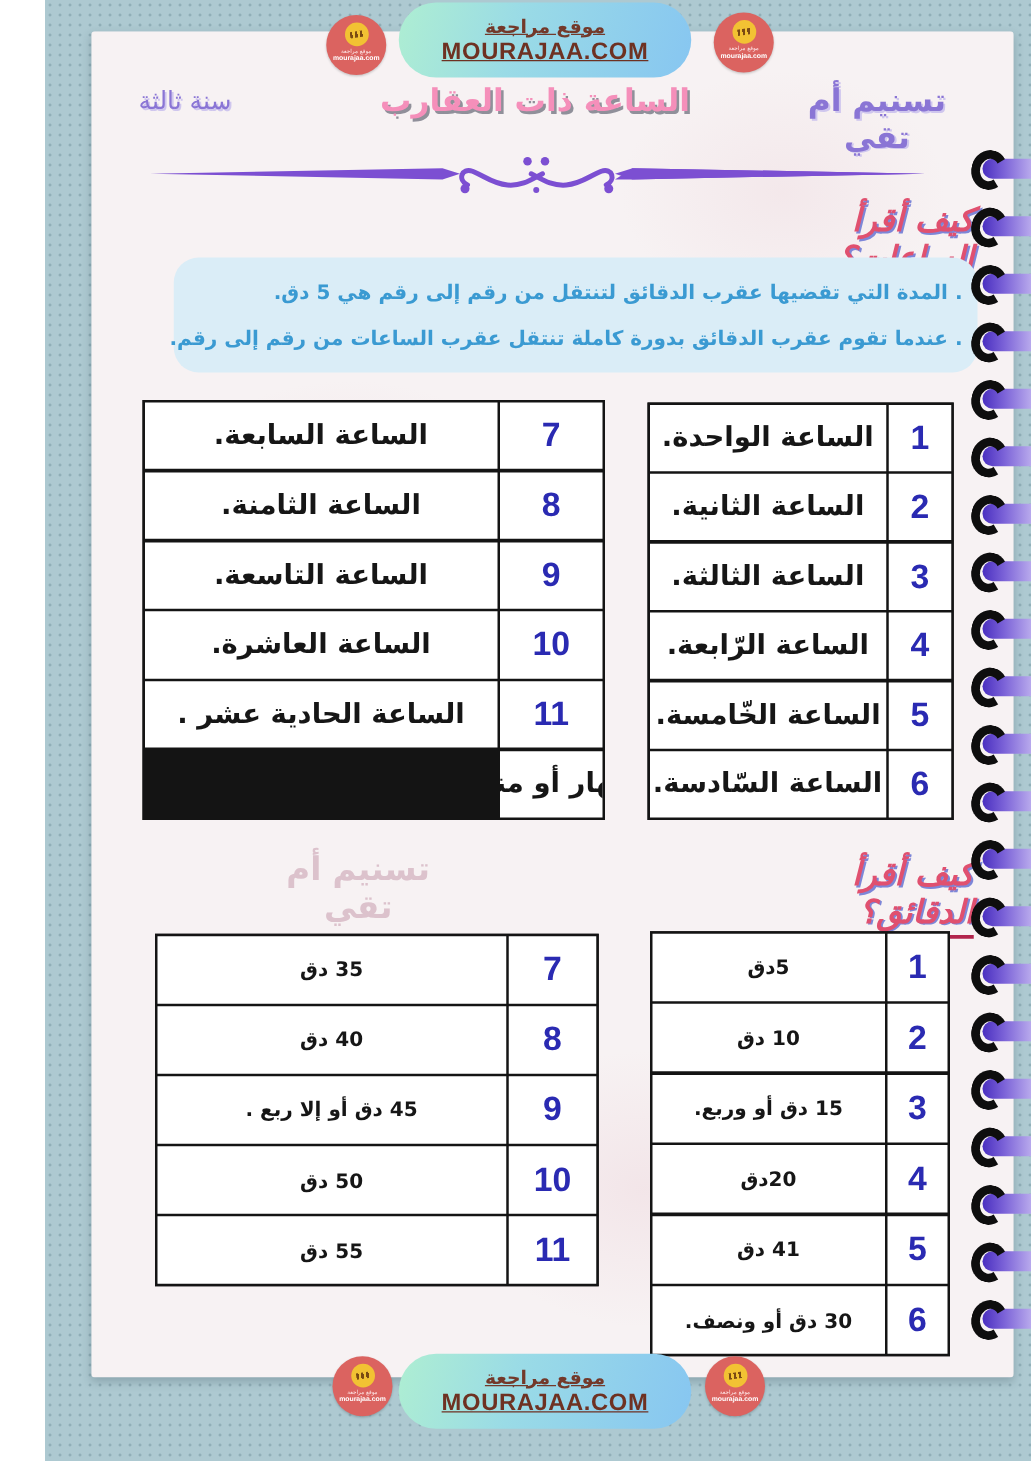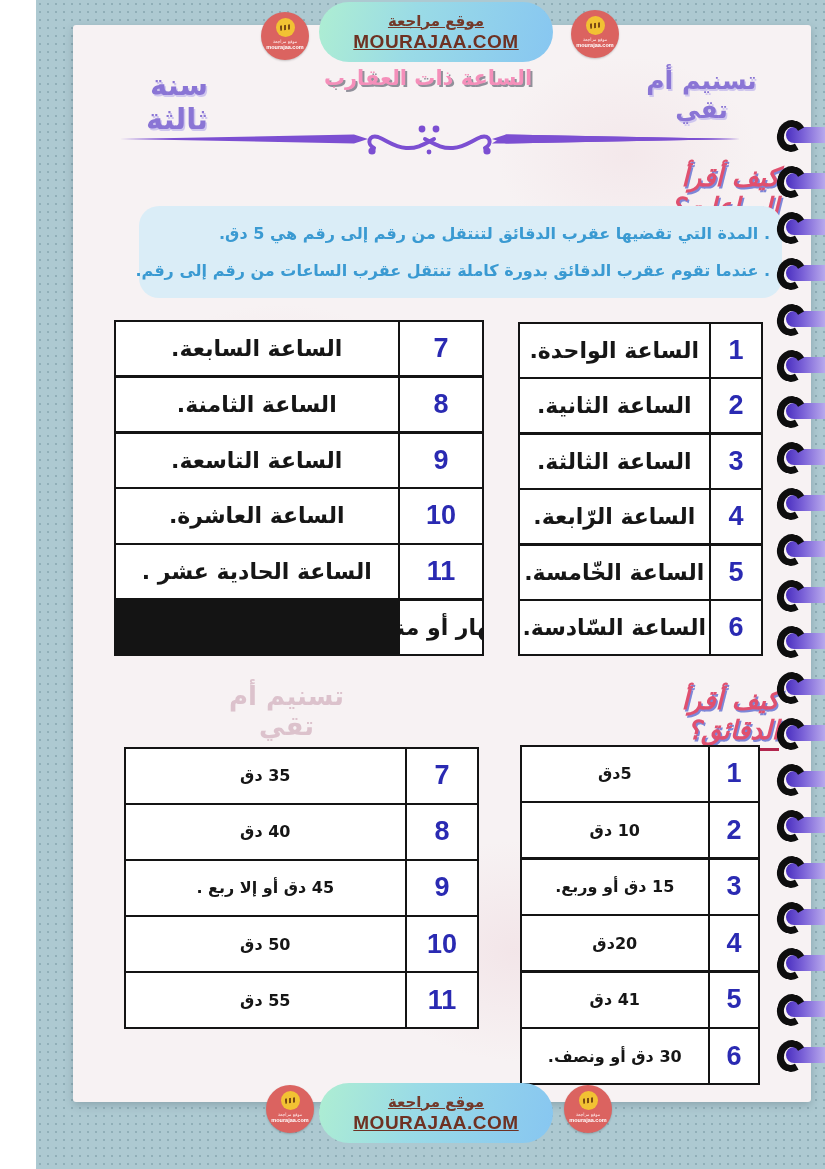--- a/index.html
+++ b/index.html
@@ -52,23 +52,23 @@
   .logo-t1{font-size:4.5px; color:#ffe9e9; margin-top:2px; direction:rtl;}
   .logo-t2{font-size:5.5px; color:#ffffff; font-weight:700; font-family:"Liberation Sans",sans-serif;}
   #logo-h-left{left:225px; top:12px;}
   #logo-h-right{left:535px; top:10px;}
   #logo-f-left{left:230px; top:1085px;}
   #logo-f-right{left:528px; top:1085px;}
   
   .student-name{position:absolute; left:588px; top:66px; width:155px; text-align:center;
     font-size:25px; font-weight:800; color:#8a75d5; text-shadow:1.5px 1.5px 0 #cfc6ee; direction:rtl; z-index:3;}
   .main-title{position:absolute; left:248px; top:66px; width:288px; text-align:center;
-    font-size:21px; font-weight:800; color:#f58fba; text-shadow:2px 2px 0 #90909a; direction:rtl; z-index:3;}
-  .grade{position:absolute; left:52px; top:68px; width:120px; 
-    font-size:29px; font-weight:700; color:#8a75d5; text-shadow:1.5px 1.5px 0 #cfc6ee; direction:rtl; z-index:3;}
+    font-size:25px; font-weight:800; color:#f58fba; text-shadow:2px 2px 0 #90909a; direction:rtl; z-index:3;}
+  .grade{position:absolute; left:52px; top:68px; width:120px; text-align:center;
+    font-size:20px; font-weight:400; color:#8a75d5; text-shadow:1.5px 1.5px 0 #cfc6ee; direction:rtl; z-index:3;}
   .divider{position:absolute; left:80px; top:112px; z-index:2;}
   
   .red-heading{
     position:absolute; width:198px; text-align:right; direction:rtl;
     font-size:26px; font-weight:800; color:#e0506f;
     text-shadow:1.5px 1.5px 0 #7d86d8;
     border-bottom:3px solid #b2254d; padding-bottom:3px; z-index:3;font-style:italic;
   }
   #hours-heading{left:545px; top:162px;}
   #minutes-heading{left:545px; top:685px;}

